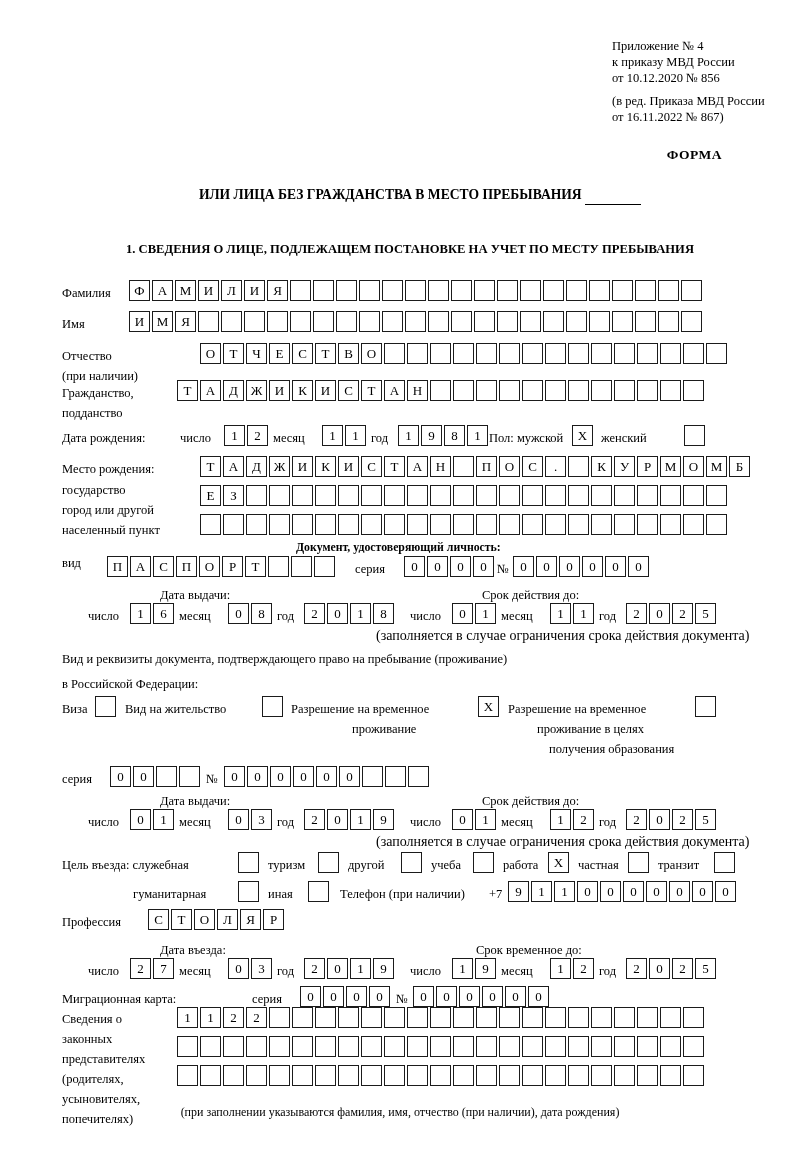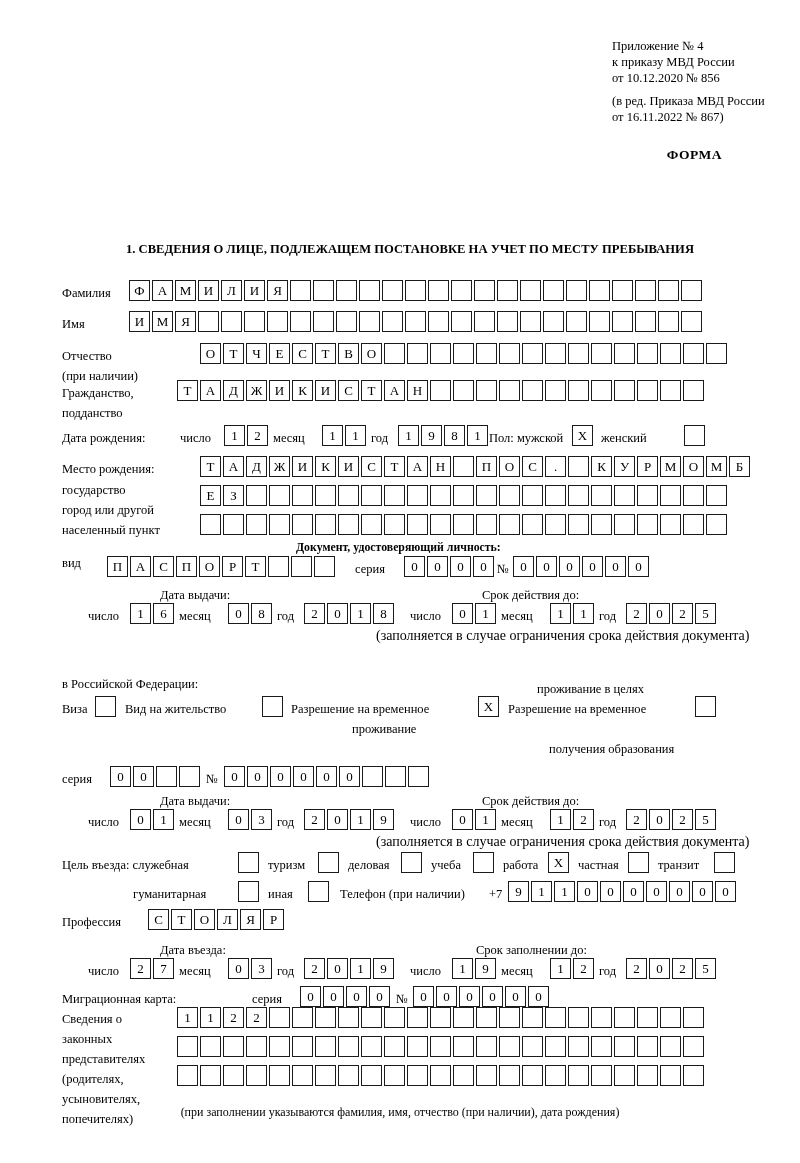--- a/index.html
+++ b/index.html
@@ -126,20 +126,21 @@
     <div class="l">к приказу МВД России</div>
     <div class="l">от 10.12.2020 № 856</div>
     <div class="gap"></div>
     <div class="l">(в ред. Приказа МВД России</div>
     <div class="l">от 16.11.2022 № 867)</div>
   </div>
 
   <div class="forma">ФОРМА</div>
 
   <div class="title">
+    <div><span>ИЛИ ЛИЦА БЕЗ ГРАЖДАНСТВА В МЕСТО ПРЕБЫВАНИЯ</span> <span class="ul"></span></div>
   </div>
 
   <div class="section1">1. СВЕДЕНИЯ О ЛИЦЕ, ПОДЛЕЖАЩЕМ ПОСТАНОВКЕ НА УЧЕТ ПО МЕСТУ ПРЕБЫВАНИЯ</div>
 
   <div class="t" style="left:62px; top:286px;">Фамилия</div>
   <div class="cells" id="c-surname" style="left:129px; top:280px;">
       <div class="cell">Ф</div>
       <div class="cell">А</div>
       <div class="cell">М</div>
       <div class="cell">И</div>
@@ -420,31 +421,32 @@
   <div class="t" style="left:599px; top:609px;">год</div>
   <div class="cells" id="c-dvyear" style="left:626px; top:603px;">
       <div class="cell">2</div>
       <div class="cell">0</div>
       <div class="cell">2</div>
       <div class="cell">5</div>
     </div>
 
   <div class="note" style="left:376px; top:628px;">(заполняется в случае ограничения срока действия документа)</div>
 
+  <div class="t" style="left:62px; top:652px;">Вид и реквизиты документа, подтверждающего право на пребывание (проживание)</div>
   <div class="t" style="left:62px; top:677px;">в Российской Федерации:</div>
 
   <div class="t" style="left:62px; top:702px;">Виза</div>
   <div class="box" style="left:95px; top:696px;"></div>
   <div class="t" style="left:125px; top:702px;">Вид на жительство</div>
   <div class="box" style="left:262px; top:696px;"></div>
   <div class="t" style="left:291px; top:702px;">Разрешение на временное</div>
   <div class="t" style="left:352px; top:722px;">проживание</div>
   <div class="box" style="left:478px; top:696px;">Х</div>
   <div class="t" style="left:508px; top:702px;">Разрешение на временное</div>
-  <div class="t" style="left:537px; top:682px;text-align:center;">проживание в целях</div>
+  <div class="t" style="left:537px; top:722px;text-align:center;">проживание в целях</div>
   <div class="t" style="left:549px; top:742px;">получения образования</div>
   <div class="box" style="left:695px; top:696px;"></div>
 
   <div class="t" style="left:62px; top:772px;">серия</div>
   <div class="cells" id="c-stayseries" style="left:110px; top:766px;">
       <div class="cell">0</div>
       <div class="cell">0</div>
       <div class="cell"></div>
       <div class="cell"></div>
     </div>
@@ -499,21 +501,21 @@
       <div class="cell">2</div>
       <div class="cell">5</div>
     </div>
 
   <div class="note" style="left:376px; top:834px;">(заполняется в случае ограничения срока действия документа)</div>
 
   <div class="t" style="left:62px; top:858px;">Цель въезда: служебная</div>
   <div class="box" style="left:238px; top:852px;"></div>
   <div class="t" style="left:268px; top:858px;">туризм</div>
   <div class="box" style="left:318px; top:852px;"></div>
-  <div class="t" style="left:348px; top:858px;">деловая</div>
+  <div class="t" style="left:348px; top:858px;">другой</div>
   <div class="box" style="left:401px; top:852px;"></div>
   <div class="t" style="left:431px; top:858px;">учеба</div>
   <div class="box" style="left:473px; top:852px;"></div>
   <div class="t" style="left:503px; top:858px;">работа</div>
   <div class="box" style="left:548px; top:852px;">Х</div>
   <div class="t" style="left:578px; top:858px;">частная</div>
   <div class="box" style="left:628px; top:852px;"></div>
   <div class="t" style="left:658px; top:858px;">транзит</div>
   <div class="box" style="left:714px; top:852px;"></div>
 
@@ -540,21 +542,21 @@
   <div class="cells" id="c-profession" style="left:148px; top:909px;">
       <div class="cell">С</div>
       <div class="cell">Т</div>
       <div class="cell">О</div>
       <div class="cell">Л</div>
       <div class="cell">Я</div>
       <div class="cell">Р</div>
     </div>
 
   <div class="t" style="left:160px; top:943px;">Дата въезда:</div>
-  <div class="t" style="left:476px; top:943px;">Срок заполнении до:</div>
+  <div class="t" style="left:476px; top:943px;">Срок временное до:</div>
 
   <div class="t" style="left:88px; top:964px;">число</div>
   <div class="cells" id="c-eday" style="left:130px; top:958px;">
       <div class="cell">2</div>
       <div class="cell">7</div>
     </div>
   <div class="t" style="left:179px; top:964px;">месяц</div>
   <div class="cells" id="c-emonth" style="left:228px; top:958px;">
       <div class="cell">0</div>
       <div class="cell">3</div>

